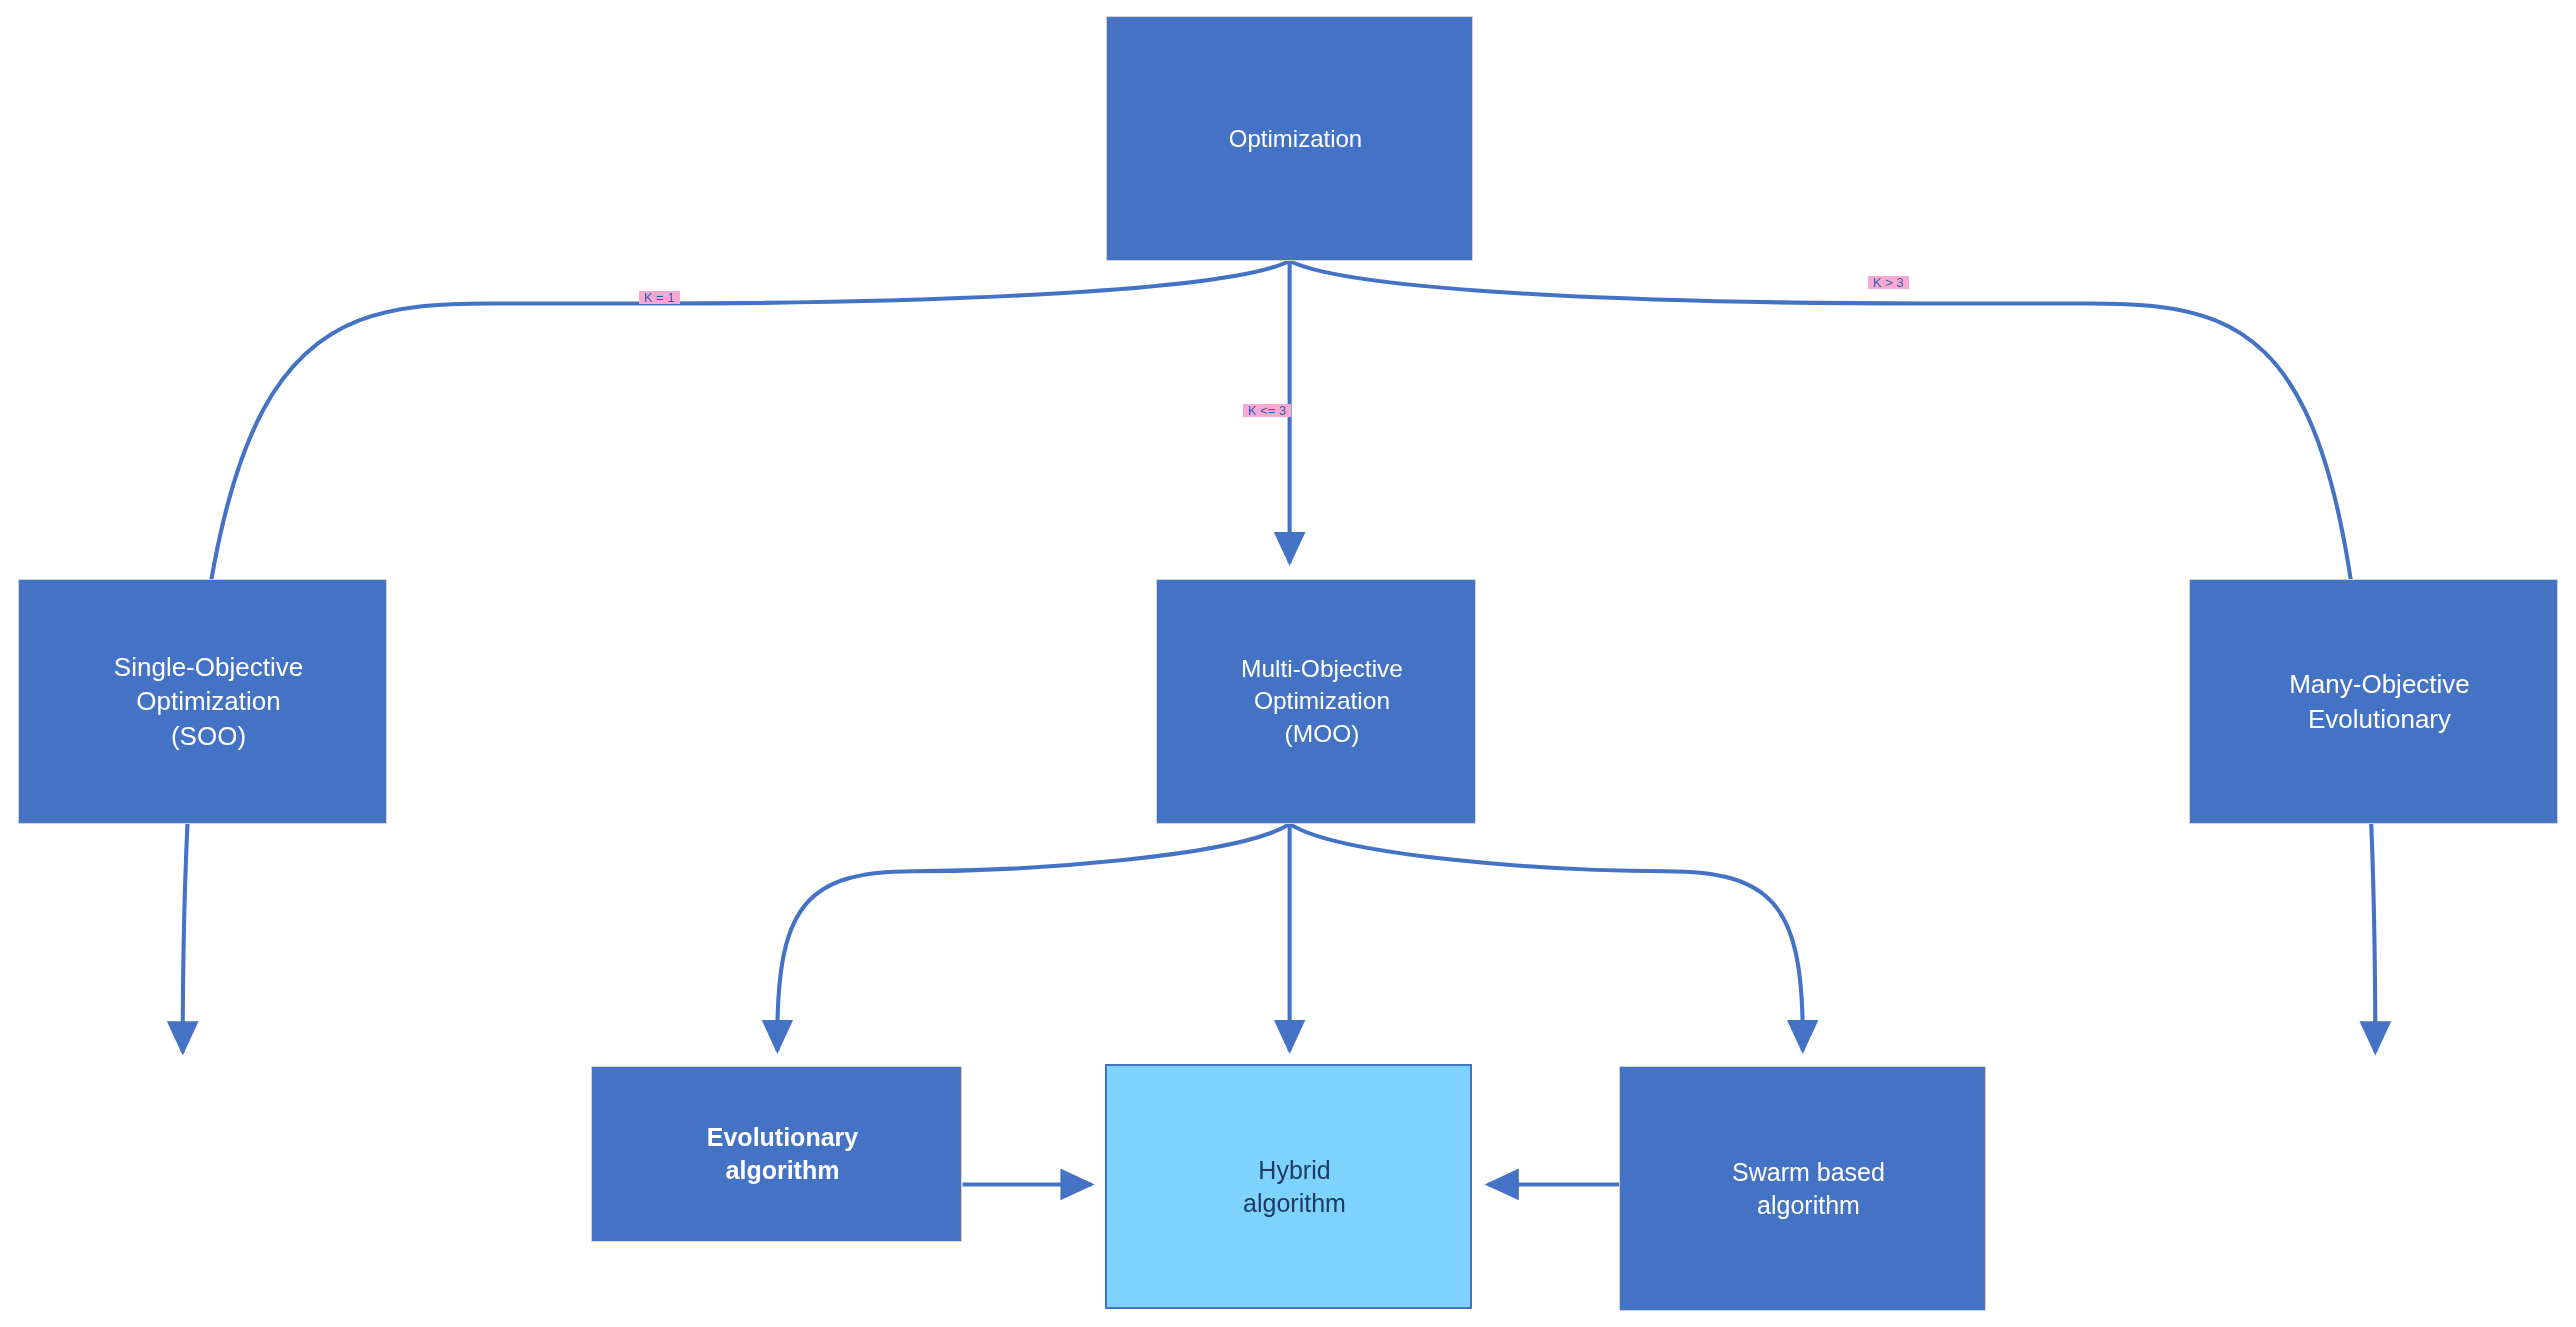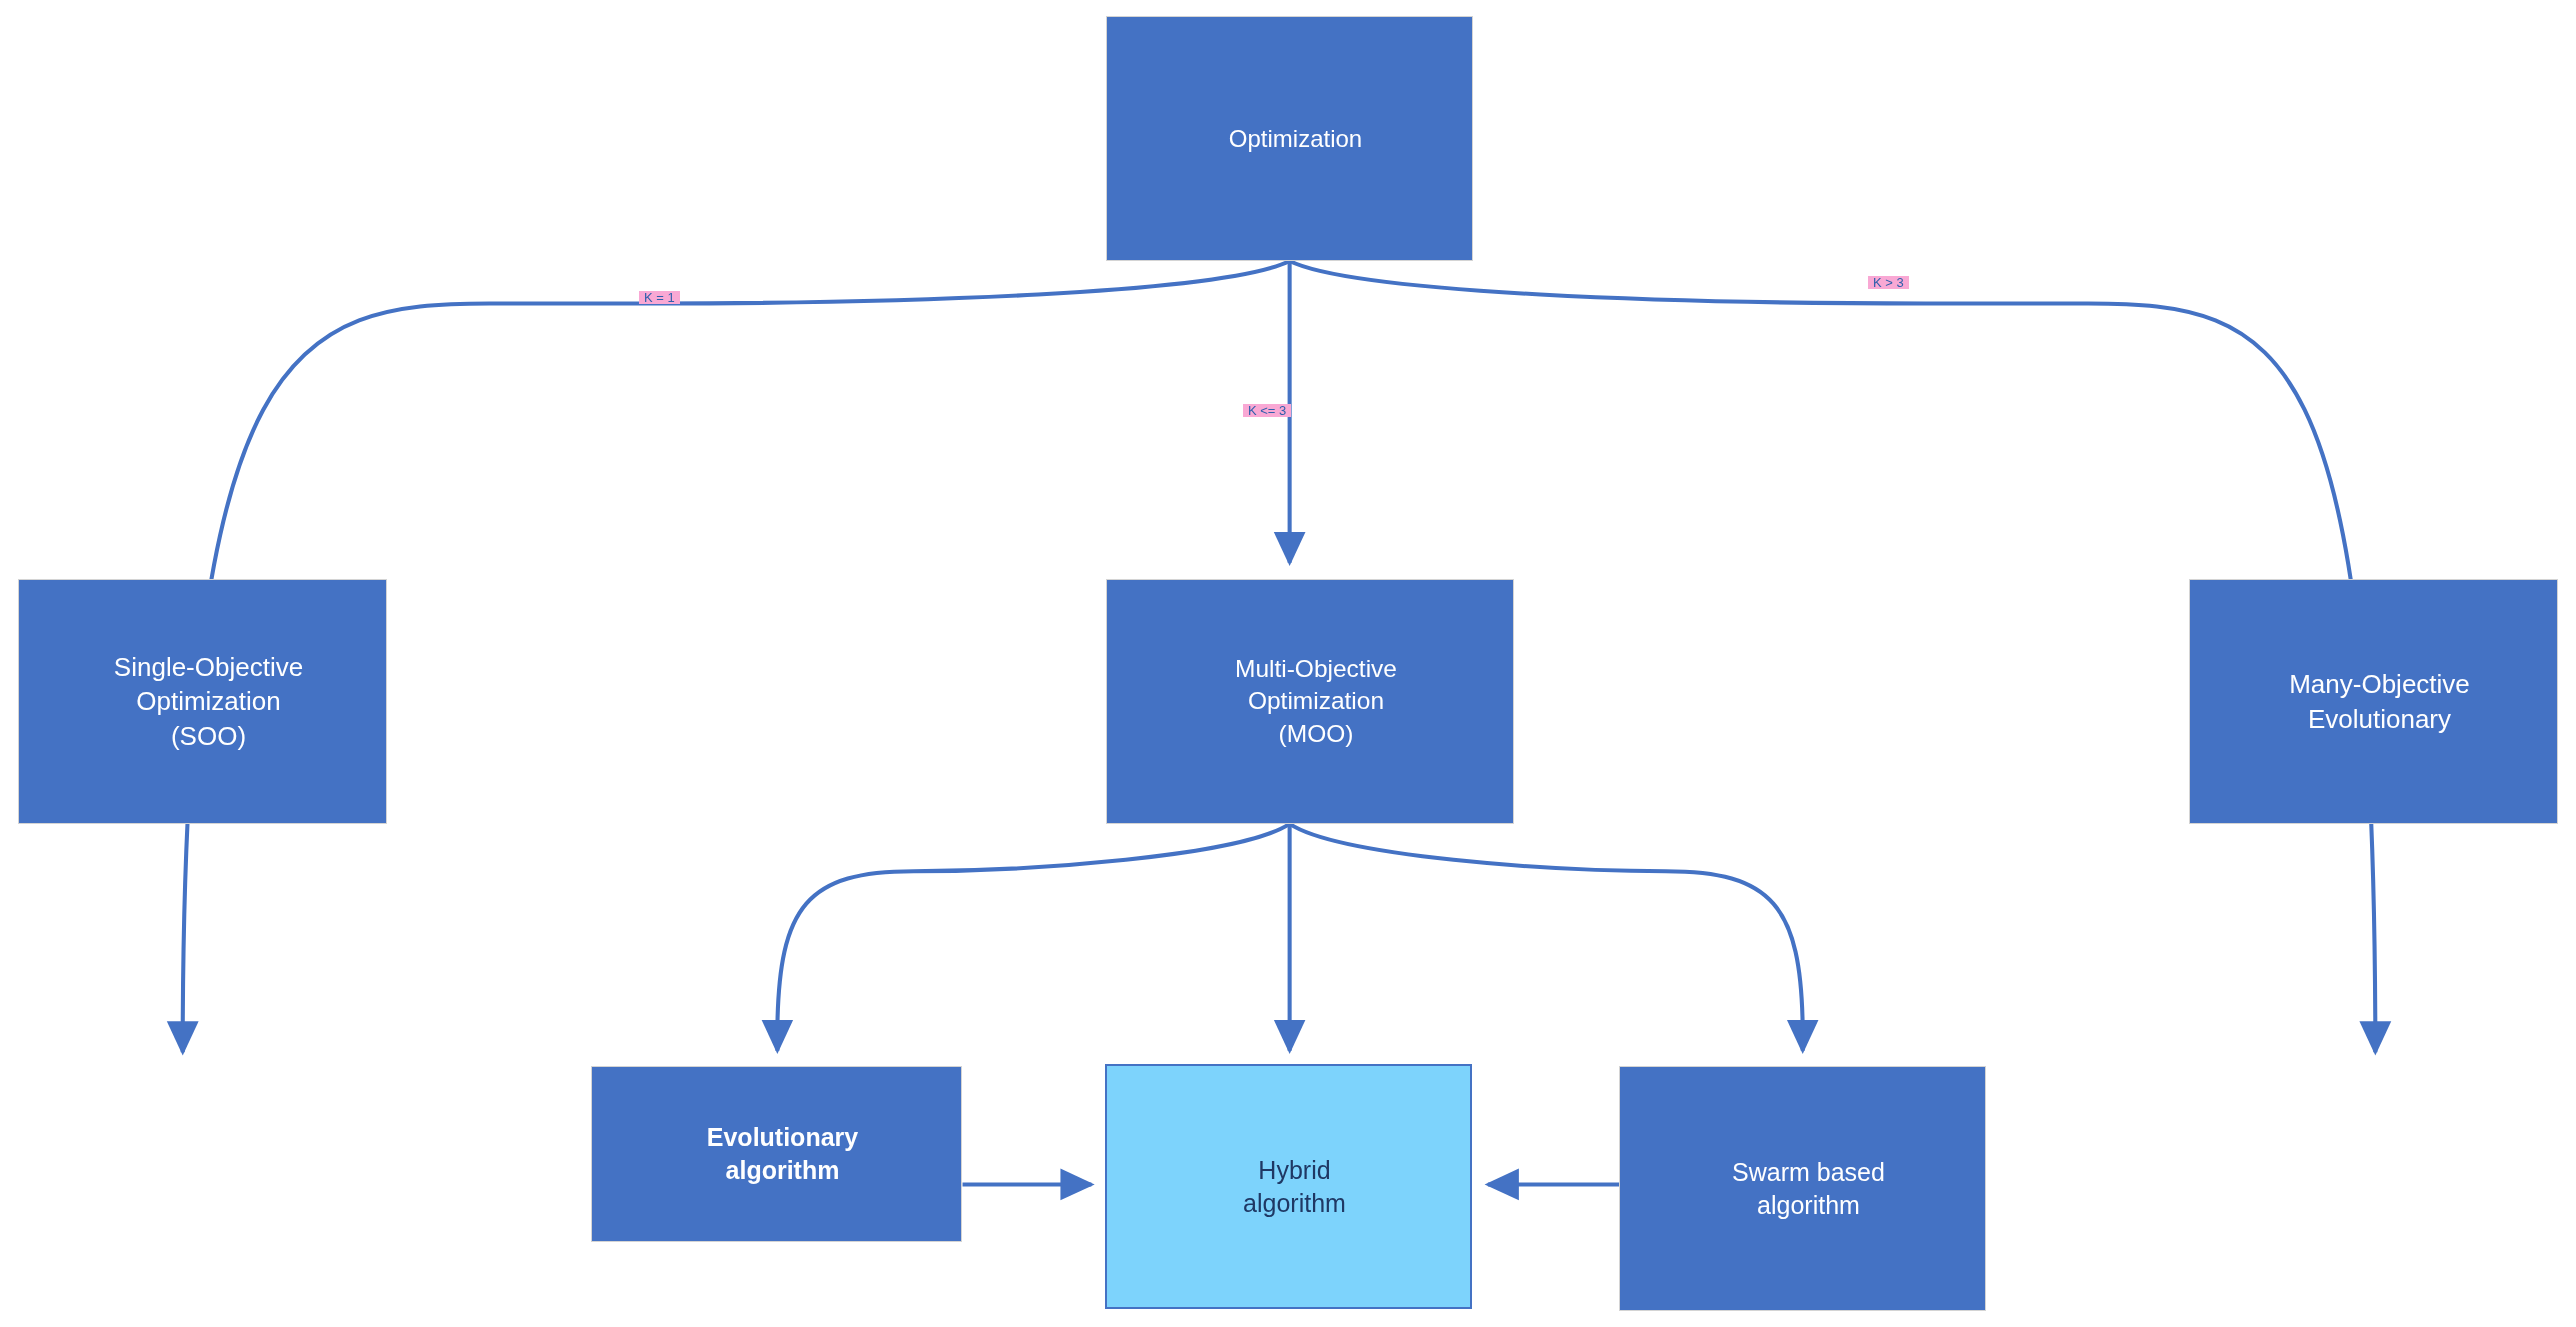--- a/index.html
+++ b/index.html
@@ -52,21 +52,21 @@
     color: #2E5FAC;
     font-size: 13px;
     background: #f9a8d4;
     padding: 0 4.9px;
     white-space: nowrap;
     line-height: 1;
   }
   
   #node-optimization      { left:1106px; top:16.3px;   width:367px;  height:245px; font-size:24px; }
   #node-soo               { left:18px;   top:579px;  width:369px;  height:245px; font-size:26px; }
-  #node-moo               { left:1106px; top:579px;  width:408px;  height:245px; font-size:24.5px; }
+  #node-moo               { left:1156px; top:579px;  width:320px;  height:245px; font-size:24.5px; }
   #node-many              { left:2189px; top:579px;  width:369px;  height:245px; font-size:26px; }
   #node-evolutionary      { left:591px;  top:1066px; width:371px;  height:176px; font-size:25px;font-weight:bold; }
   #node-hybrid            { left:1105px; top:1064px; width:367px;  height:245px; font-size:25px; }
   #node-swarm             { left:1619px; top:1066px; width:367px;  height:245px; font-size:25px; }
   
   #edge-label-k1   { left:639px;  top:291px; }
   #edge-label-k3   { left:1243px; top:404px; }
   #edge-label-kgt3 { left:1868px; top:276px; }
 </style>
 </head>

